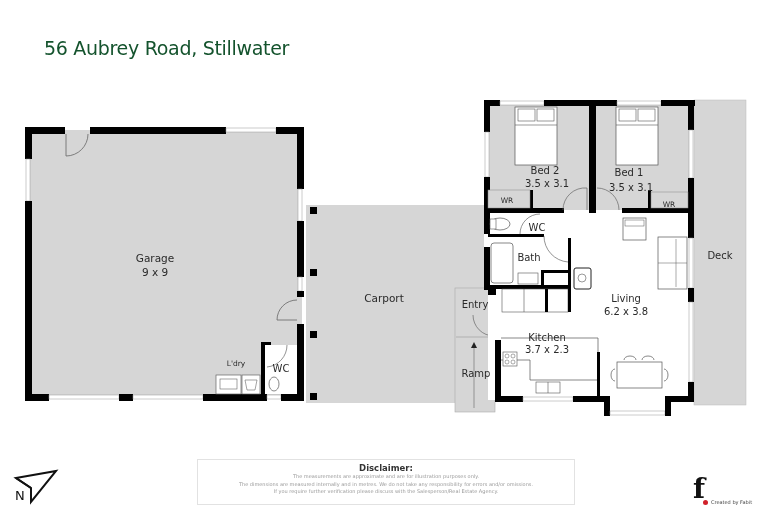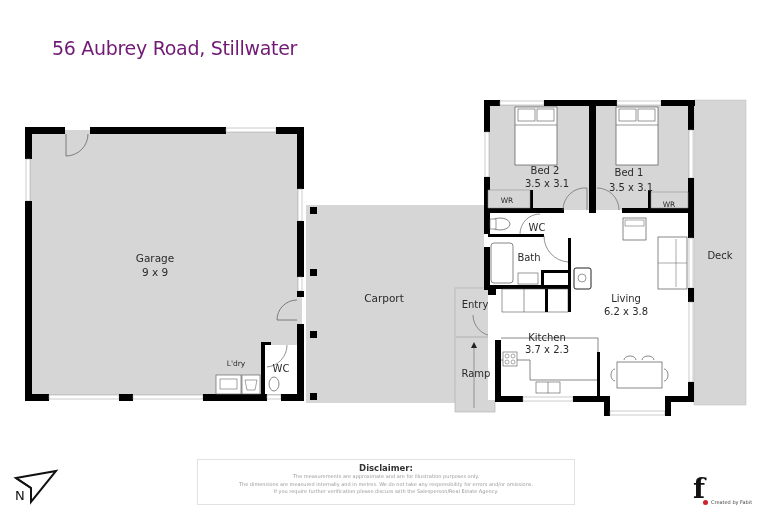--- a/index.html
+++ b/index.html
@@ -1,17 +1,17 @@
 <!DOCTYPE html>
 <html><head>
 <meta charset="utf-8">
 <style>
   html, body { margin: 0; padding: 0; background: #ffffff; }
   body { width: 768px; height: 512px; position: relative; overflow: hidden; font-family: "DejaVu Sans", sans-serif; }
-  .title { position: absolute; left: 52px; top: 37px; font-family: "DejaVu Sans", sans-serif; font-size: 19px; color: #701a75; letter-spacing: -0.3px; }
+  .title { position: absolute; left: 44px; top: 37px; font-family: "DejaVu Sans", sans-serif; font-size: 19px; color: #14532d; letter-spacing: -0.3px; }
   svg.plan { position: absolute; left: 0; top: 0; }
   .lbl { font-family: "DejaVu Sans", sans-serif; fill: #2a2a2a; text-anchor: middle; }
   .disclaimer { position: absolute; left: 197px; top: 459px; width: 376px; height: 44px; border: 1px solid #e2e2e2; background: #fff; text-align: center; }
   .disc-title { font-family: "DejaVu Sans", sans-serif; font-weight: bold; font-size: 8.5px; color: #333; margin-top: 3px; text-align: center; }
   .disc-line { font-family: "DejaVu Sans", sans-serif; font-size: 5px; color: #9a9a9a; line-height: 7.5px; white-space: nowrap; }
   .brand { position: absolute; left: 693px; top: 478px; width: 70px; height: 30px; }
   .brand-f { position: absolute; left: 0; top: -6px; font-family: "DejaVu Serif", serif; font-weight: bold; font-size: 28px; color: #111; }
   .brand-dot { position: absolute; left: 10px; top: 22px; width: 5px; height: 5px; border-radius: 50%; background: #d0202a; }
   .brand-txt { position: absolute; left: 18px; top: 21px; font-family: "DejaVu Sans", sans-serif; font-size: 5px; color: #444; white-space: nowrap; }
   .compass { position: absolute; left: 6px; top: 466px; width: 56px; height: 40px; }

